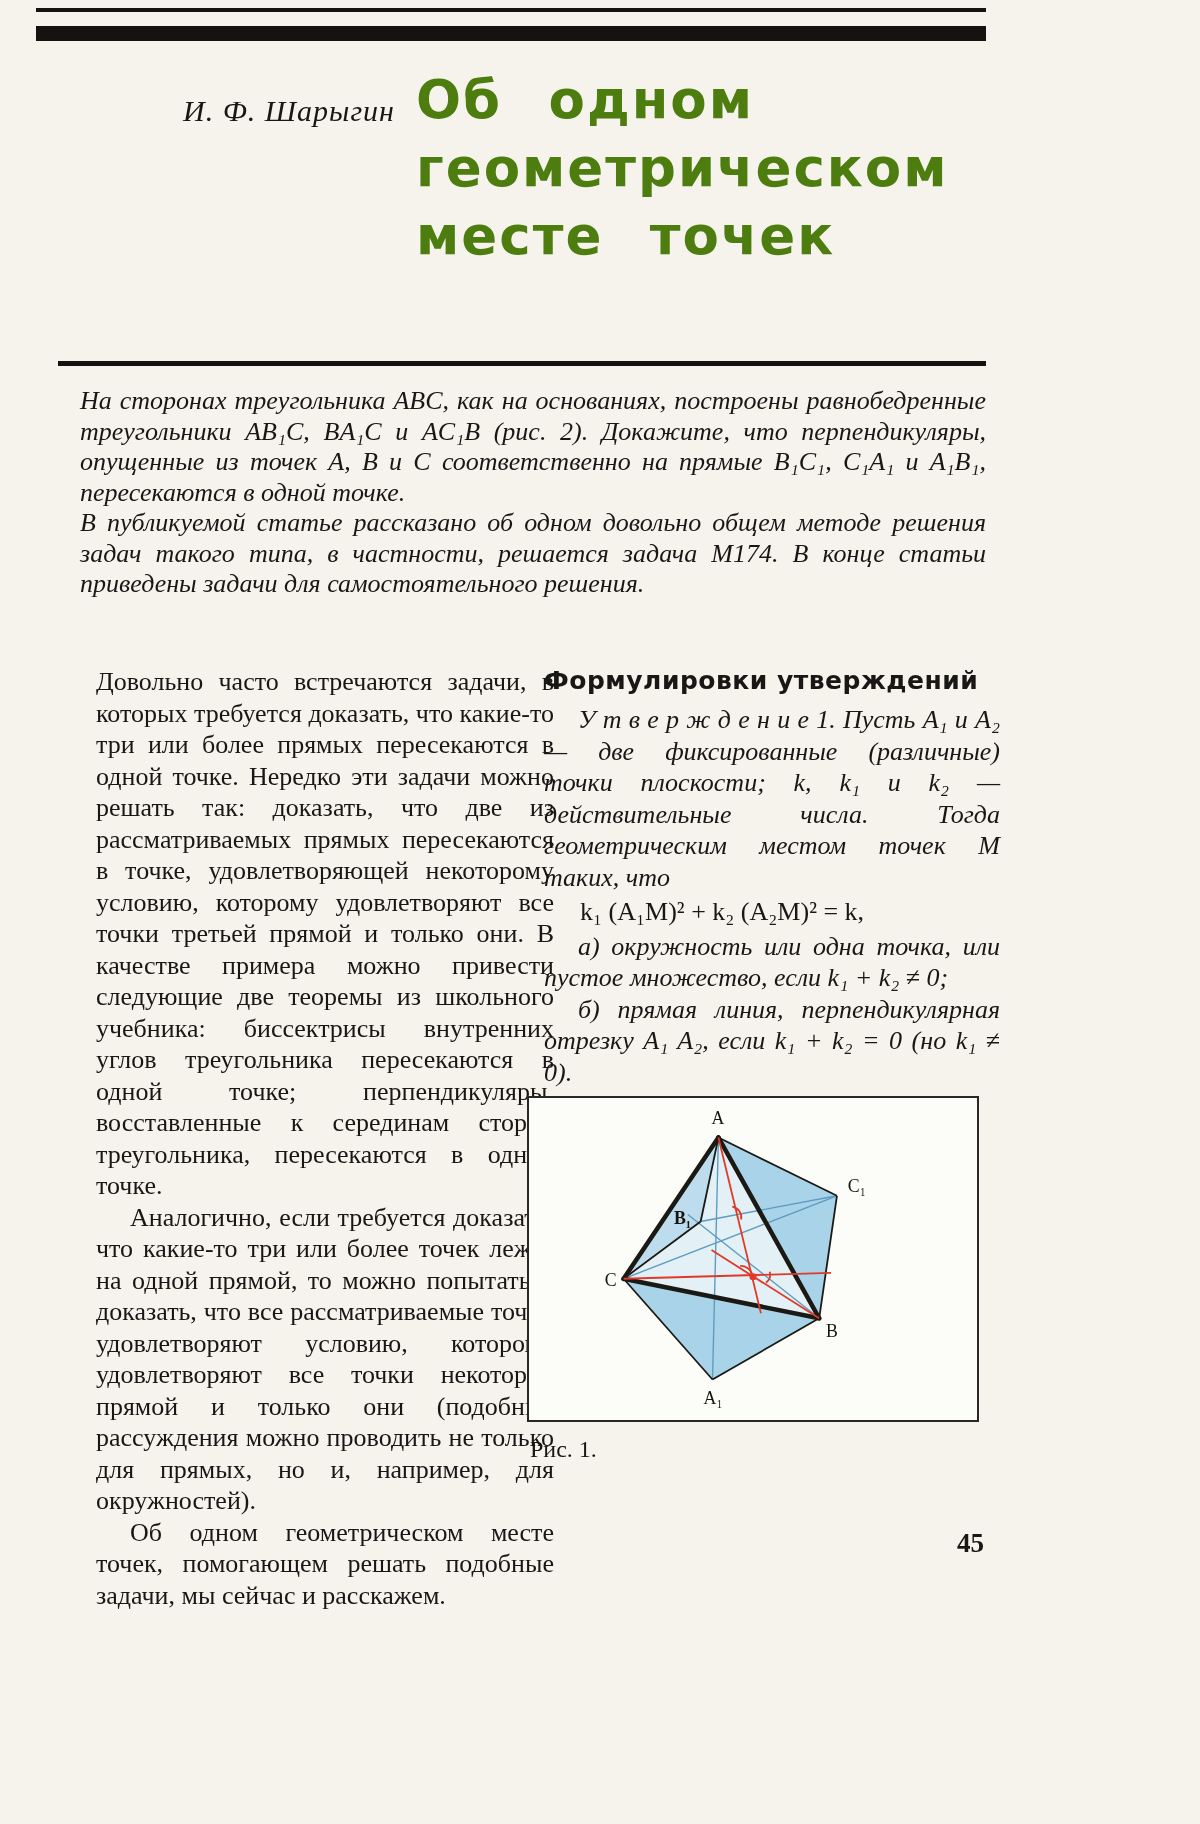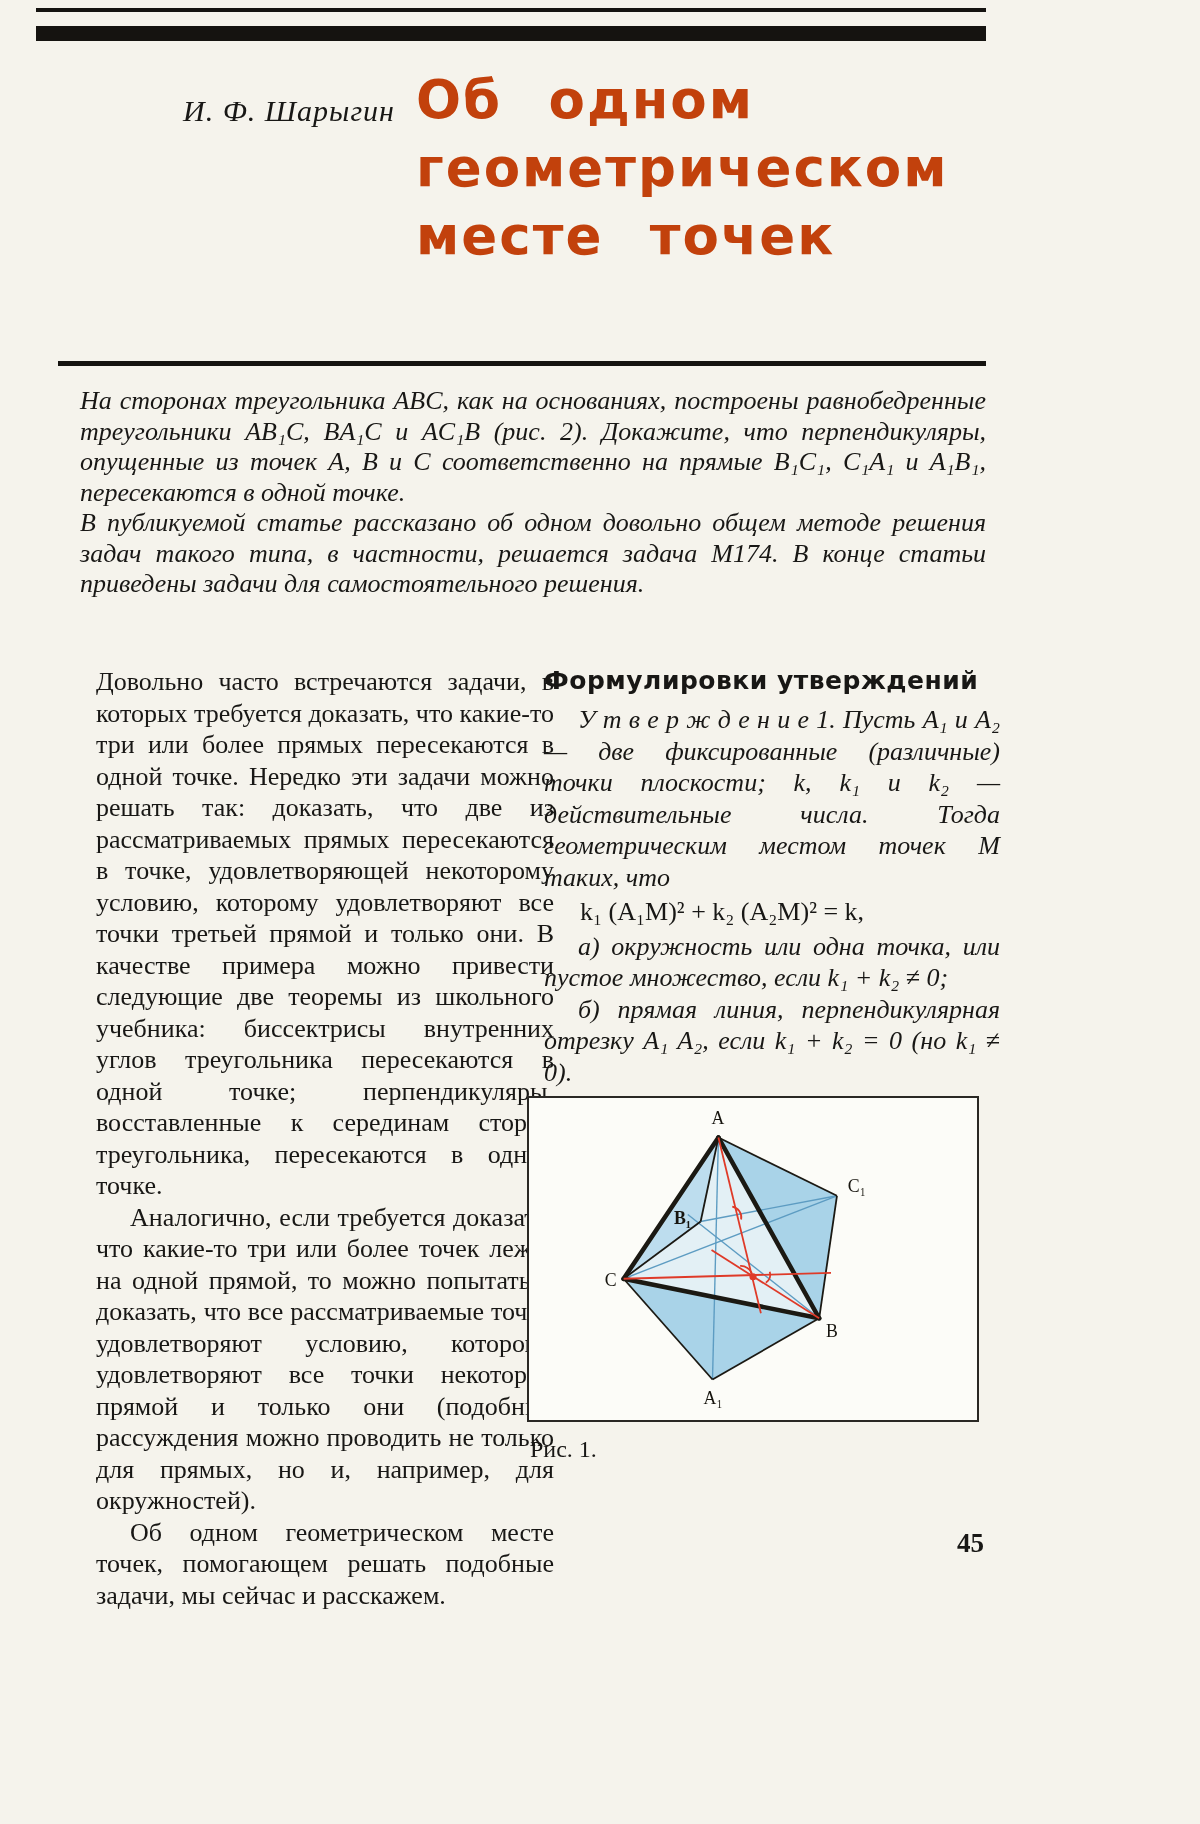--- a/index.html
+++ b/index.html
@@ -19,21 +19,21 @@
   .mid-rule      { left: 58px; top: 361px; width: 928px; height: 5px; }
 
   .author {
     position: absolute; left: 183px; top: 94px;
     font-style: italic; font-size: 30px; letter-spacing: 1px;
   }
   .title {
     position: absolute; left: 416px; top: 66px; width: 580px;
     font-family: "DejaVu Sans", sans-serif;
     font-weight: 700; font-size: 53px; line-height: 68px;
-    letter-spacing: 2px; color: #c2410c;
+    letter-spacing: 2px; color: #4d7c0f;
   }
   .title .tline { white-space: nowrap; }
   .title .tline.wide { word-spacing: 26px; }
 
   .abstract {
     position: absolute; left: 80px; top: 386px; width: 906px;
     font-style: italic; font-size: 26px; line-height: 30.5px;
     text-align: justify;
   }
   .abstract p { margin: 0; }

